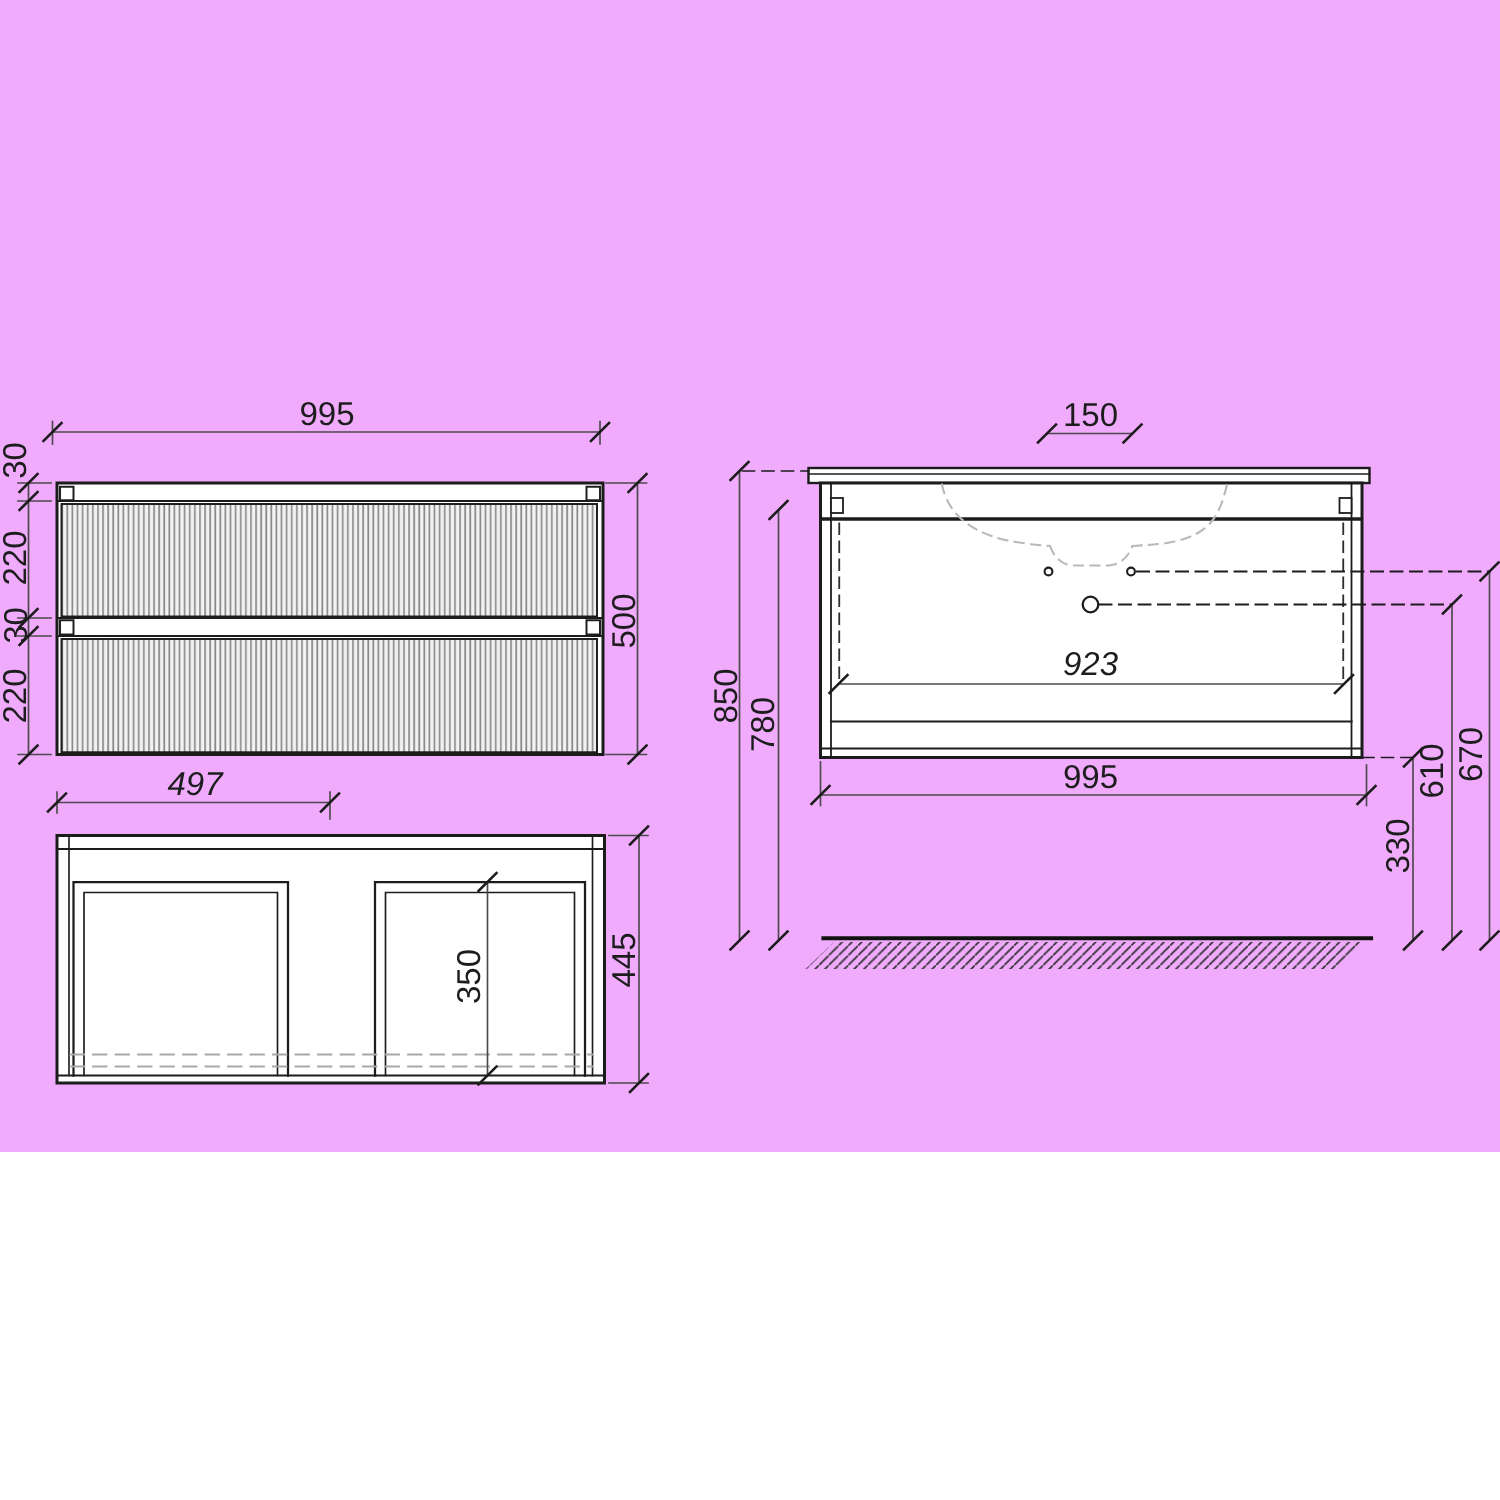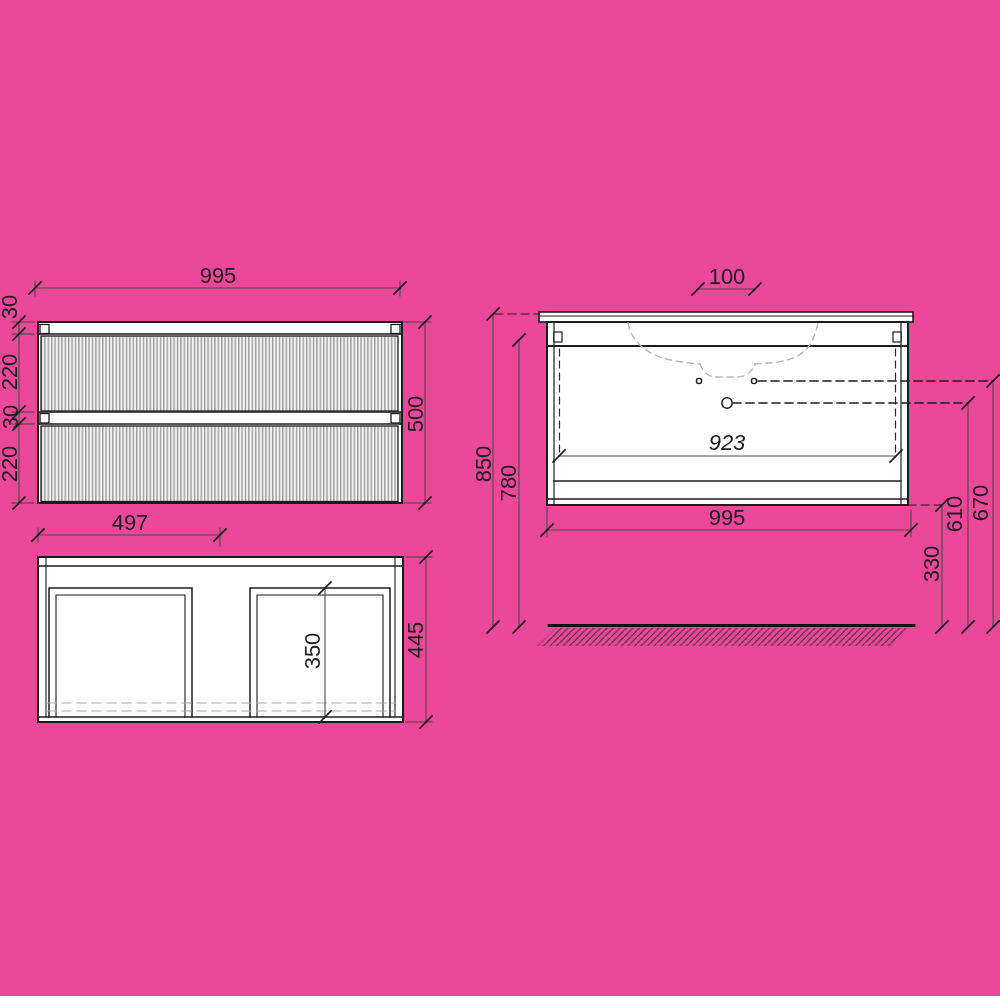--- a/index.html
+++ b/index.html
@@ -1,16 +1,16 @@
 <!DOCTYPE html>
 <html><head>
 <meta charset="utf-8">
 <style>
   html,body{margin:0;padding:0;background:#ffffff;}
-  .canvas{position:relative;width:1000px;height:996px;background:#ec4899;overflow:hidden;
+  .canvas{position:relative;width:1000px;height:768px;background:#f0abfc;overflow:hidden;
           font-family:"Liberation Sans",sans-serif;}
   svg{position:absolute;left:0;top:0;}
   .lbl{position:absolute;font-family:"Liberation Sans",sans-serif;font-size:22px;color:#1d1d1d;
        transform:translate(-50%,-50%);white-space:nowrap;line-height:1;}
   .lbl.v{transform:translate(-50%,-50%) rotate(-90deg);}
 </style>
 </head>
 <body>
 
 <div class="canvas">
@@ -197,25 +197,25 @@
   </g>
 </svg>
 
 <span class="lbl" style="left:218px;top:276px;">995</span>
 <span class="lbl v" style="left:10px;top:307px;">30</span>
 <span class="lbl v" style="left:10px;top:372px;">220</span>
 <span class="lbl v" style="left:11px;top:417px;">30</span>
 <span class="lbl v" style="left:10px;top:464px;">220</span>
 <span class="lbl v" style="left:416px;top:414px;">500</span>
 
-<span class="lbl" style="left:130px;top:523px;">497</span>
+<span class="lbl" style="left:130px;top:523px;font-style:italic;">497</span>
 <span class="lbl v" style="left:416px;top:640px;">445</span>
 <span class="lbl v" style="left:313px;top:651px;">350</span>
 
-<span class="lbl" style="left:727px;top:277px;">100</span>
+<span class="lbl" style="left:727px;top:277px;">150</span>
 <span class="lbl" style="left:727px;top:443px;font-style:italic;">923</span>
 <span class="lbl" style="left:727px;top:518px;">995</span>
 <span class="lbl v" style="left:484px;top:464px;">850</span>
 <span class="lbl v" style="left:509px;top:483px;">780</span>
 <span class="lbl v" style="left:981px;top:503px;">670</span>
 <span class="lbl v" style="left:955px;top:514px;">610</span>
 <span class="lbl v" style="left:932px;top:564px;">330</span>
 
 </div>
 

